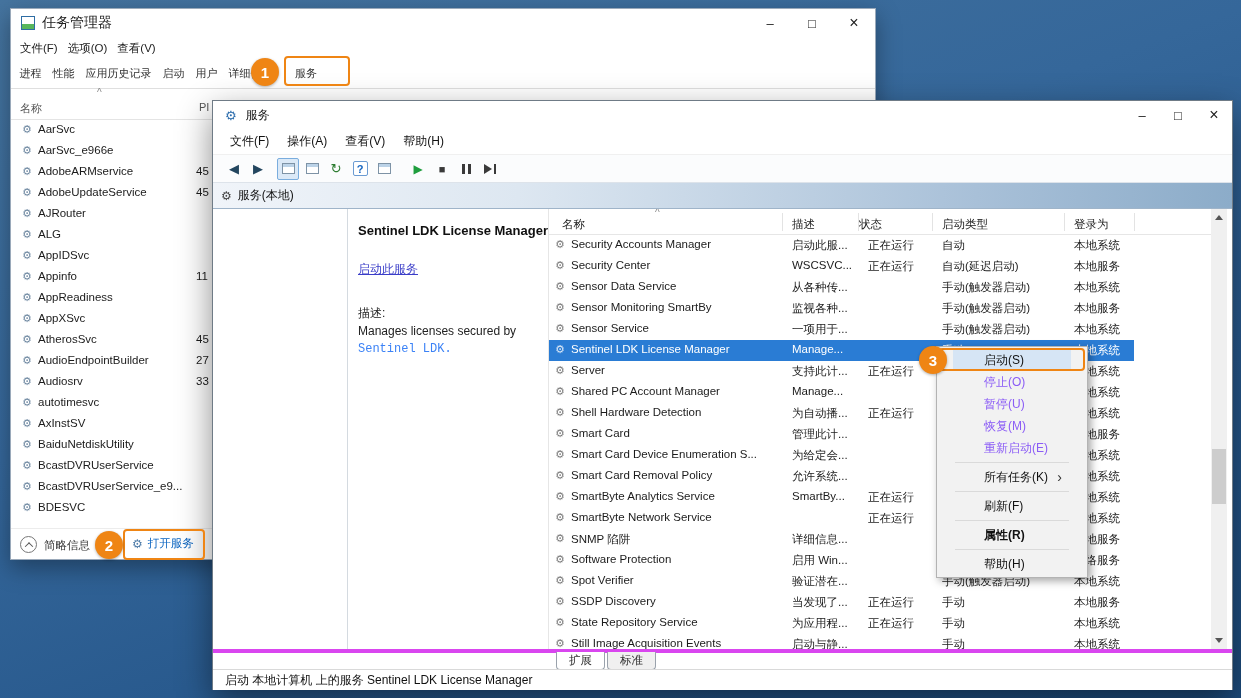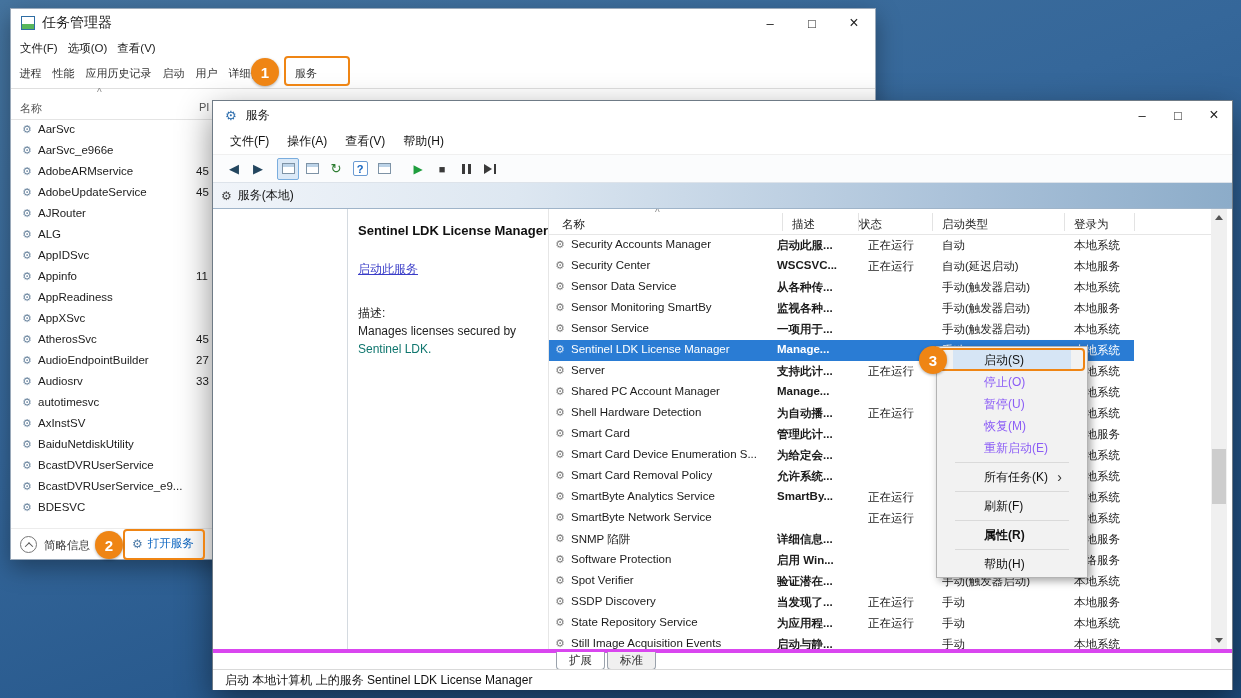--- a/index.html
+++ b/index.html
@@ -69,33 +69,33 @@
   .sv-band{position:absolute;left:0;top:82px;width:100%;height:26px;display:flex;align-items:center;
            background:linear-gradient(90deg,#f0f4f9 0,#dde7f1 30%,#a8c0d8 75%,#8cacc9 100%);border-bottom:1px solid #9fb4c9;}
   .sv-band-icon{margin-left:8px;font-size:12px;color:#444;}
   .sv-band-label{margin-left:6px;font-size:12px;color:#111;}
   .sv-leftpane{position:absolute;left:0;top:108px;width:135px;height:440px;background:#fff;border-right:1px solid #d4dae0;}
   .sv-mid{position:absolute;left:135px;top:108px;width:200px;height:440px;background:#fff;}
   .sv-detail-title{position:absolute;left:10px;top:14px;font-size:13px;font-weight:bold;color:#101010;white-space:nowrap;}
   .sv-start-link{position:absolute;left:10px;top:52px;font-size:12px;color:#3b3ec8;text-decoration:underline;cursor:pointer;}
   .sv-desc-label{position:absolute;left:10px;top:96px;font-size:12px;color:#222;}
   .sv-desc-1{position:absolute;left:10px;top:115px;font-size:12px;color:#222;white-space:nowrap;}
-  .sv-desc-2{position:absolute;left:10px;top:133px;font-size:12px;color:#0f766e;}
+  .sv-desc-2{position:absolute;left:10px;top:133px;font-size:12px;color:#3b82f6;font-family:Liberation Mono, monospace;}
   .sv-listpane{position:absolute;left:335px;top:108px;width:663px;height:440px;background:#fff;border-left:1px solid #e6e6e6;overflow:hidden;}
   .sv-listheader{position:absolute;left:0;top:0;width:100%;height:26px;border-bottom:1px solid #e6e6e6;background:#fff;}
   .sv-sort{position:absolute;left:106px;top:-2px;font-size:10px;color:#888;}
   .sv-h{position:absolute;top:8px;font-size:11.5px;color:#1a1a1a;}
   .sv-h-name{left:13px;} .sv-h-desc{left:243px;} .sv-h-status{left:310px;} .sv-h-startup{left:393px;} .sv-h-logon{left:525px;}
   .sv-colsep{position:absolute;top:4px;height:18px;border-left:1px solid #e3e3e3;}
   .cs1{left:233px;} .cs2{left:309px;} .cs3{left:383px;} .cs4{left:515px;} .cs5{left:585px;}
   .sv-rows{position:absolute;left:0;top:26px;width:100%;height:414px;overflow:hidden;}
   .sv-row{position:relative;height:21px;}
   .sv-row .c{position:absolute;top:3px;font-size:11.5px;color:#1b1b1b;white-space:nowrap;overflow:hidden;}
   .sv-row .gear{left:6px;font-size:11px;color:#7b7b7b;}
-  .sv-row .name{left:22px;width:212px;} .sv-row .desc{left:228px;width:64px;font-weight:bold;}
+  .sv-row .name{left:22px;width:212px;} .sv-row .desc{left:243px;width:64px;}
   .sv-row .status{left:319px;width:62px;} .sv-row .startup{left:393px;width:120px;} .sv-row .logon{left:525px;width:58px;}
   .sv-row.selected::before{content:"";position:absolute;left:0;top:0;width:585px;height:21px;background:#2a7cd4;}
   .sv-row.selected .c{color:#fff;z-index:1;} .sv-row.selected .gear{color:#dce9f7;}
   .sv-scrollbar{position:absolute;left:998px;top:108px;width:16px;height:440px;background:#f0f0f0;}
   .sv-sb-up,.sv-sb-down{position:absolute;left:0;width:16px;height:17px;display:flex;align-items:center;justify-content:center;}
   .sv-sb-up{top:0;} .sv-sb-down{bottom:0;}
   .tri-up{width:0;height:0;border-left:4px solid transparent;border-right:4px solid transparent;border-bottom:5px solid #555;}
   .tri-down{width:0;height:0;border-left:4px solid transparent;border-right:4px solid transparent;border-top:5px solid #555;}
   .sv-sb-thumb{position:absolute;left:1px;top:240px;width:14px;height:55px;background:#cdcdcd;}
   .sv-bottomtabs{position:absolute;left:0;top:548px;width:100%;height:20px;background:#fff;border-top:4px solid #d946ef;}

